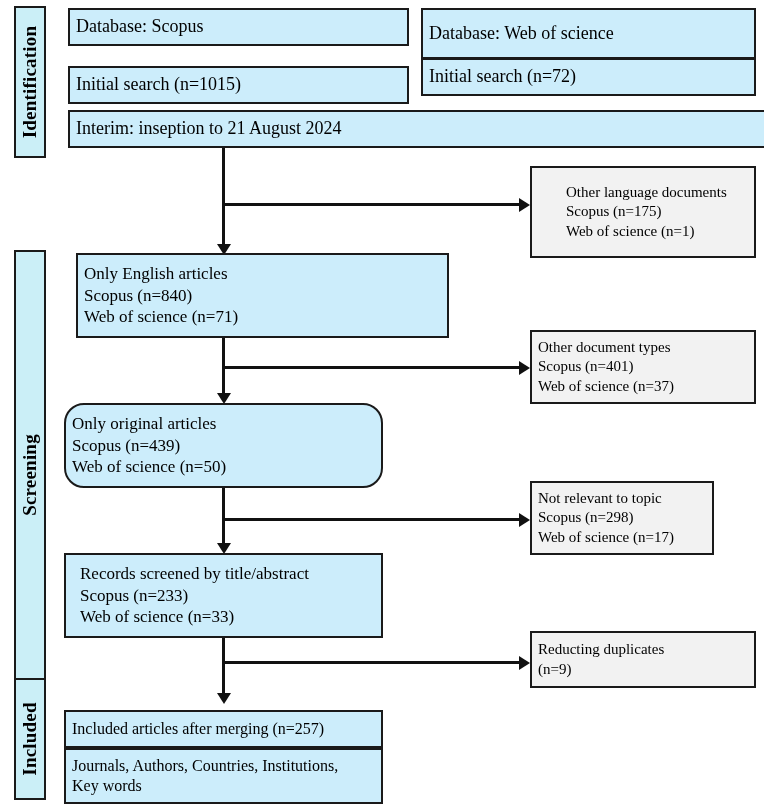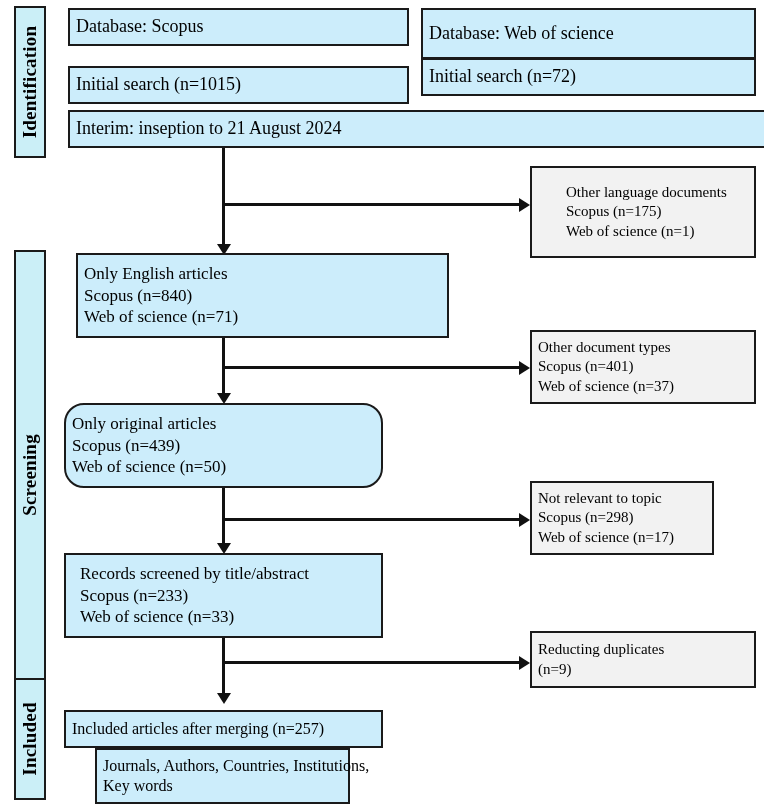--- a/index.html
+++ b/index.html
@@ -214,20 +214,20 @@
     <span class="node-text fs-15">
       <span class="node-line">Reducting duplicates</span>
       <span class="node-line">(n=9)</span>
     </span>
   </div>
 
   <div class="node blue" style="left:64px; top:702px; width:319px; height:38px;margin-top:8px;">
     <span class="node-text fs-16">Included articles after merging (n=257)</span>
   </div>
 
-  <div class="node blue" style="left:64px; top:748px; width:255px; height:56px;margin-left:31px;">
+  <div class="node blue" style="left:64px; top:748px; width:319px; height:56px;">
     <span class="node-text fs-16">
       <span class="node-line">Journals, Authors, Countries, Institutions,</span>
       <span class="node-line">Key words</span>
     </span>
   </div>
 
 </div>
 
 </body></html>

